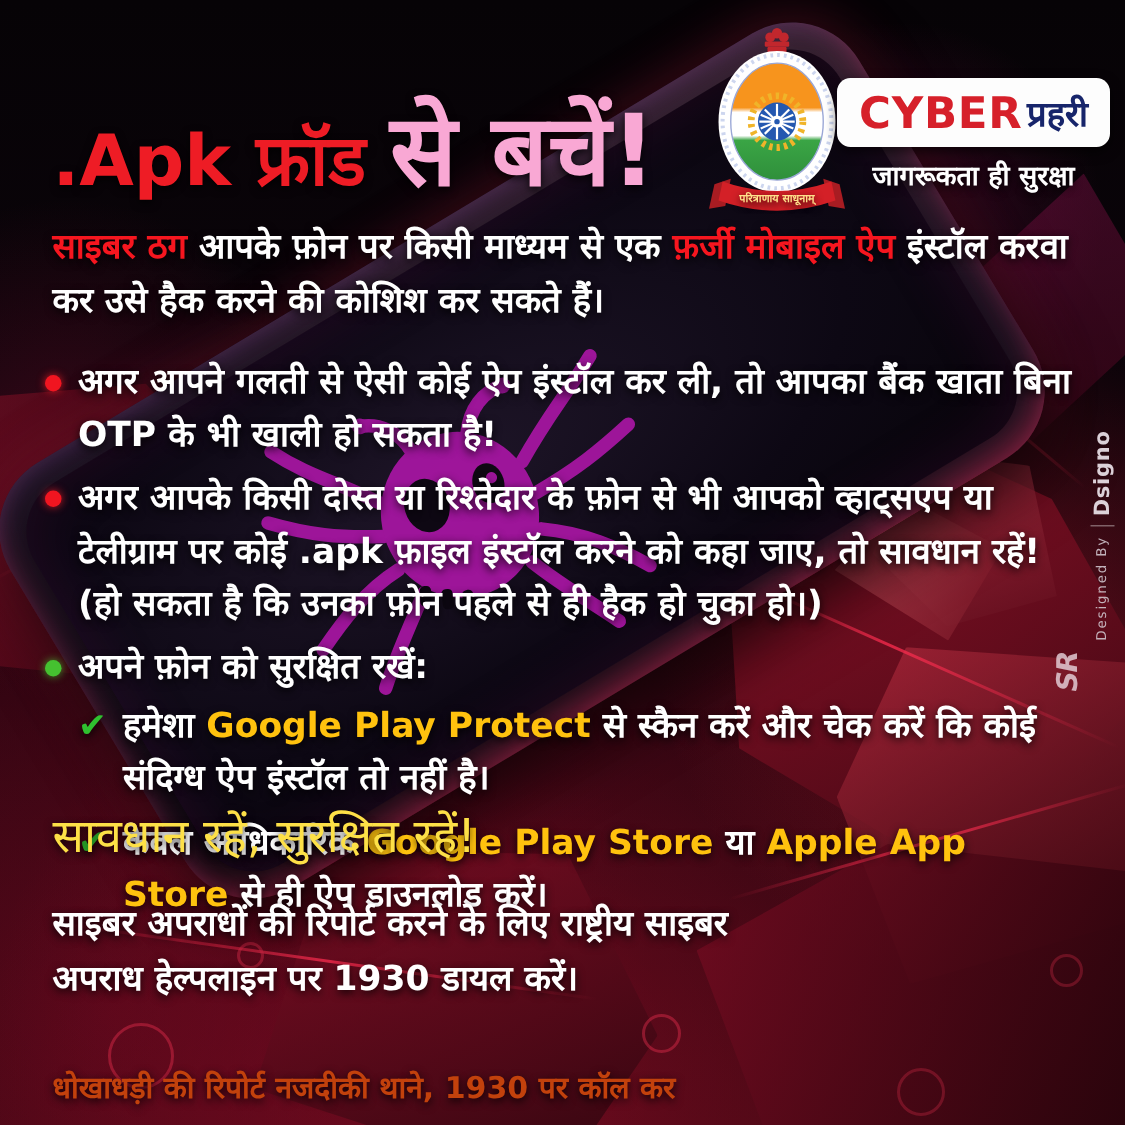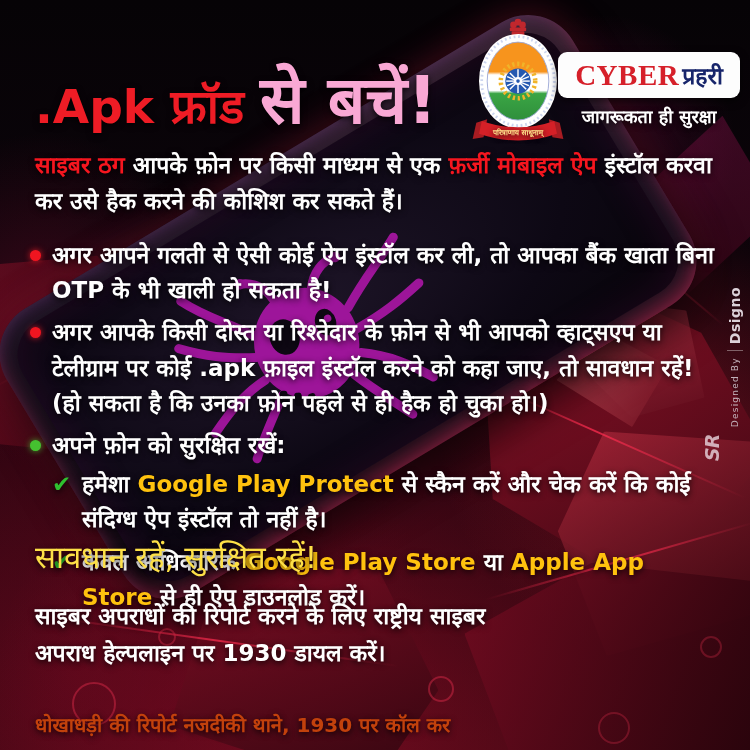--- a/index.html
+++ b/index.html
@@ -83,21 +83,21 @@
   .title{position:absolute;left:35px;top:52px;display:flex;align-items:baseline;gap:16px;white-space:nowrap;}
   .t-red{font-size:47px;font-weight:bold;color:#ee1c25;}
   .t-yellow{font-size:66px;font-weight:bold;color:#f9a8d4;}
 
   .logo-block{position:absolute;left:460px;top:12px;width:280px;}
   .emblem{position:absolute;left:2px;top:2px;width:112px;height:136px;}
   .pill{position:absolute;left:98px;top:40px;width:182px;height:46px;background:#fdfdfd;
       border-radius:9px;display:flex;align-items:center;justify-content:center;gap:3px;
       box-shadow:0 3px 8px rgba(0,0,0,.6);}
   .pill *{text-shadow:none;}
-  .pill .cyber{font-size:29px;font-weight:bold;color:#d6202a;letter-spacing:.5px;font-family:Liberation Serif, serif;}
+  .pill .cyber{font-size:29px;font-weight:bold;color:#d6202a;letter-spacing:.5px;}
   .pill .prahari{font-size:23px;font-weight:bold;color:#17256b;}
   .tagline{position:absolute;left:98px;top:92px;width:182px;text-align:center;
       font-size:18px;font-weight:bold;color:#ffffff;white-space:nowrap;}
 
   .intro{position:absolute;left:35px;top:148px;width:680px;font-size:23px;font-weight:bold;
       line-height:1.56;color:#fff;margin:0;}
   .c-white{color:#ffffff;} .c-red{color:#f6161f;} .c-yellow{color:#ffc20e;}
 
   .bullets{position:absolute;left:30px;top:238px;width:688px;margin:0;padding:0;list-style:none;}
   .bullets li{position:relative;padding-left:22px;font-size:23px;font-weight:bold;color:#fff;

